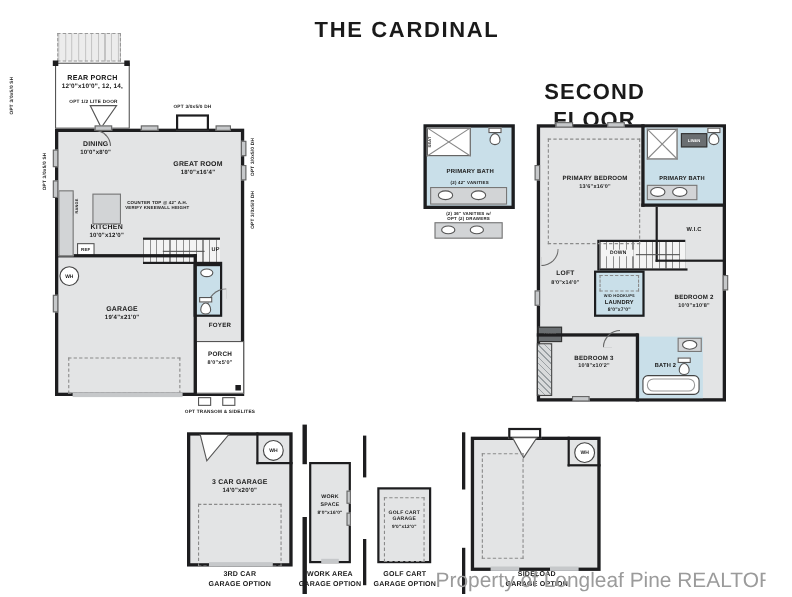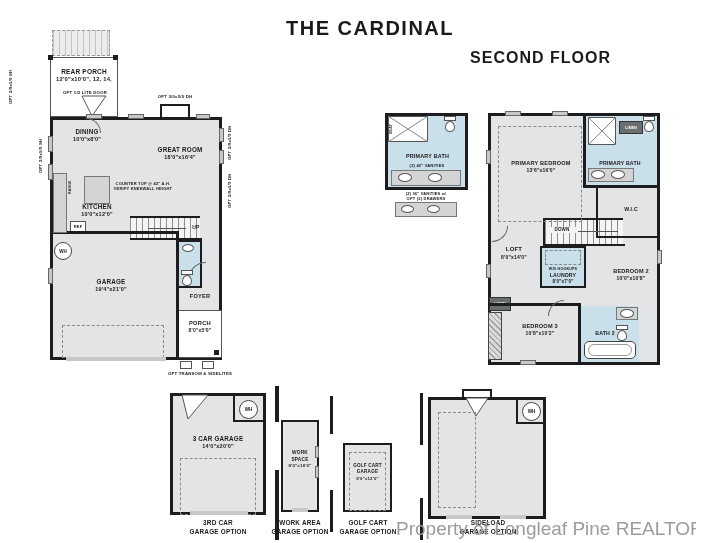--- a/index.html
+++ b/index.html
@@ -43,21 +43,21 @@
   .nw{white-space:nowrap}
   .wm{position:absolute;color:#9b9b9b;font-size:19px;white-space:nowrap;z-index:60;font-weight:400}
   svg{position:absolute;overflow:visible}
 </style>
 </head>
 <body>
 
 <div id="canvas">
 
   <div class="lbl" style="left:210px;top:16px;width:320px;font-size:20px;letter-spacing:1.5px">THE CARDINAL</div>
-  <div class="lbl" style="left:458px;top:48px;width:165px;font-size:16px;letter-spacing:1px">SECOND FLOOR</div>
+  <div class="lbl" style="left:458px;top:72px;width:165px;font-size:20px;letter-spacing:1px">SECOND FLOOR</div>
 
   <div class="abs deck" style="left:52px;top:30px;width:58px;height:26px"></div>
   <div class="lbl vt" style="left:8px;top:62px;height:50px;font-size:4.3px;font-weight:700">OPT 3/0x5/0 SH</div>
 
   <div class="whitebox" style="left:50px;top:57px;width:68px;height:60px"></div>
   <div class="lbl" style="left:28px;top:68px;width:112px;font-size:6.5px">
     <div class="nw">REAR PORCH</div>
     <div class="nw" style="font-size:5.8px">12'0"x10'0", 12, 14,</div>
   </div>
   <div class="lbl nw" style="left:45px;top:90px;width:80px;font-size:4.3px">OPT 1/2 LITE DOOR</div>

